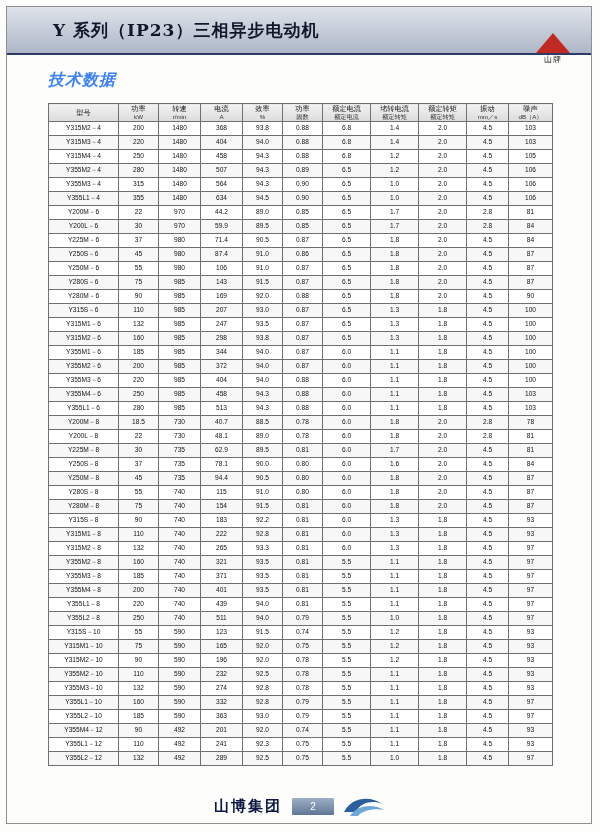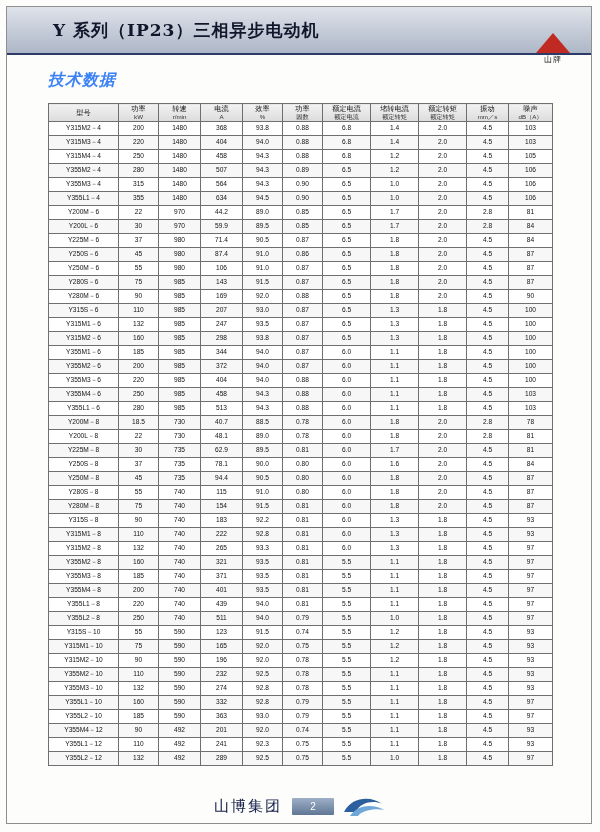--- a/index.html
+++ b/index.html
@@ -102,21 +102,21 @@
   tbody tr:nth-child(odd){background:#ffffff;}
   tbody tr:nth-child(even){background:#f7f7f7;}
   tbody td.model{text-align:center;}
   
   .footer{
     position:absolute;left:0;bottom:14px;width:600px;
     display:flex;align-items:center;justify-content:center;
   }
   .footer-brand{
     font-family:"DejaVu Serif", serif;
-    font-size:15px;color:#0e1a44;font-weight:normal;letter-spacing:2px;text-align:right;
+    font-size:15px;color:#0e1a44;font-weight:bold;letter-spacing:2px;text-align:right;
   }
   .footer-pagebox{
     margin-left:10px;
     width:42px;height:17px;
     background:linear-gradient(180deg,#9fb0c8 0%,#5f7694 100%);
     color:#fff;font-size:10px;
     display:flex;align-items:center;justify-content:center;
     border-radius:1px;
   }
   .footer-swirl{

